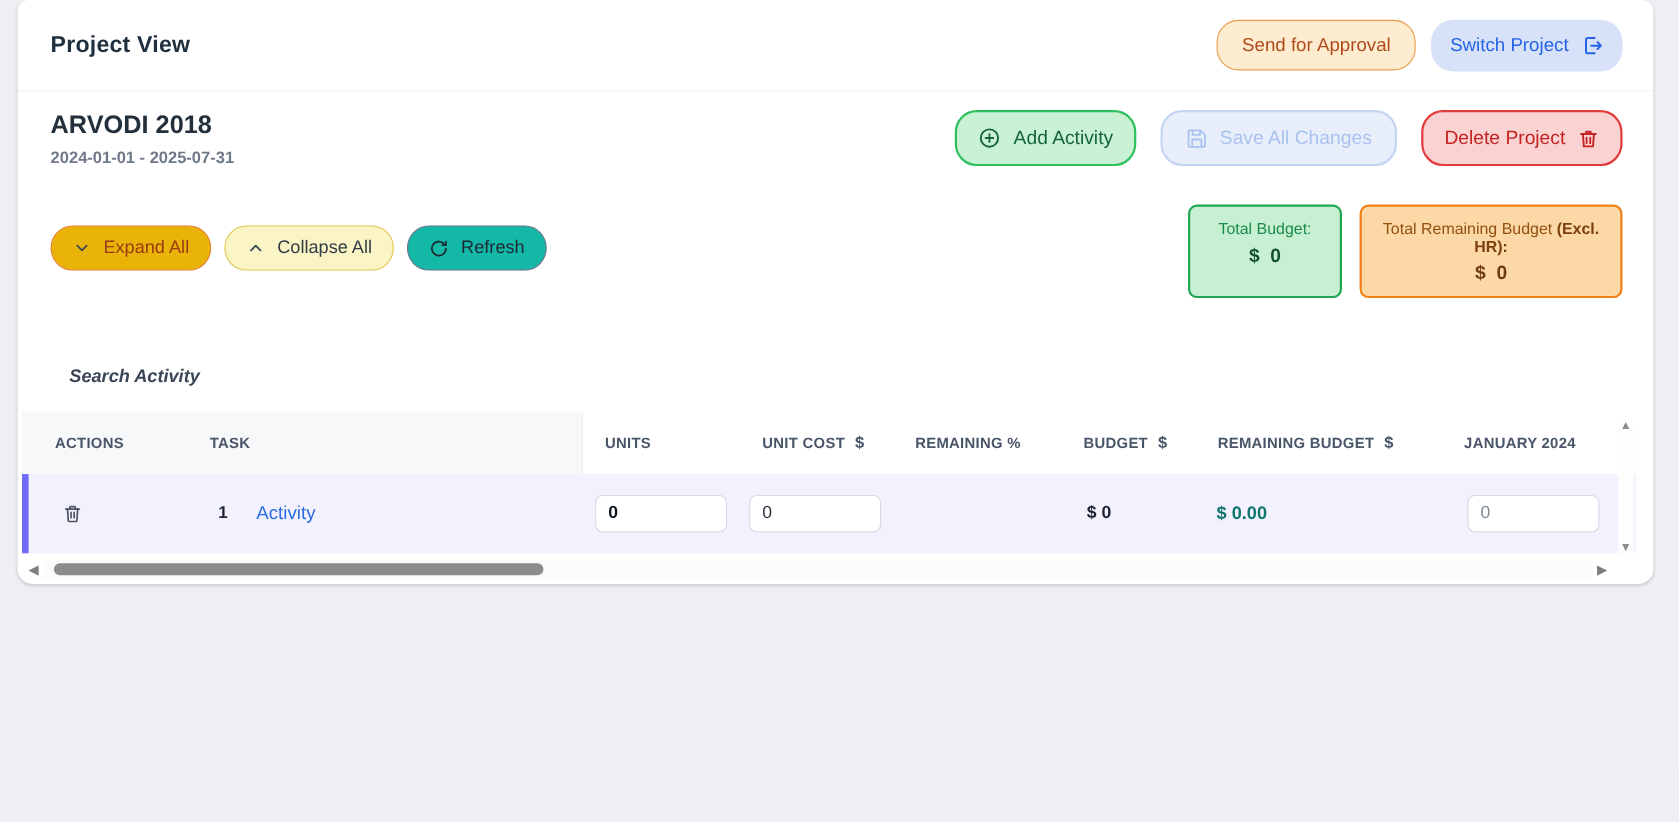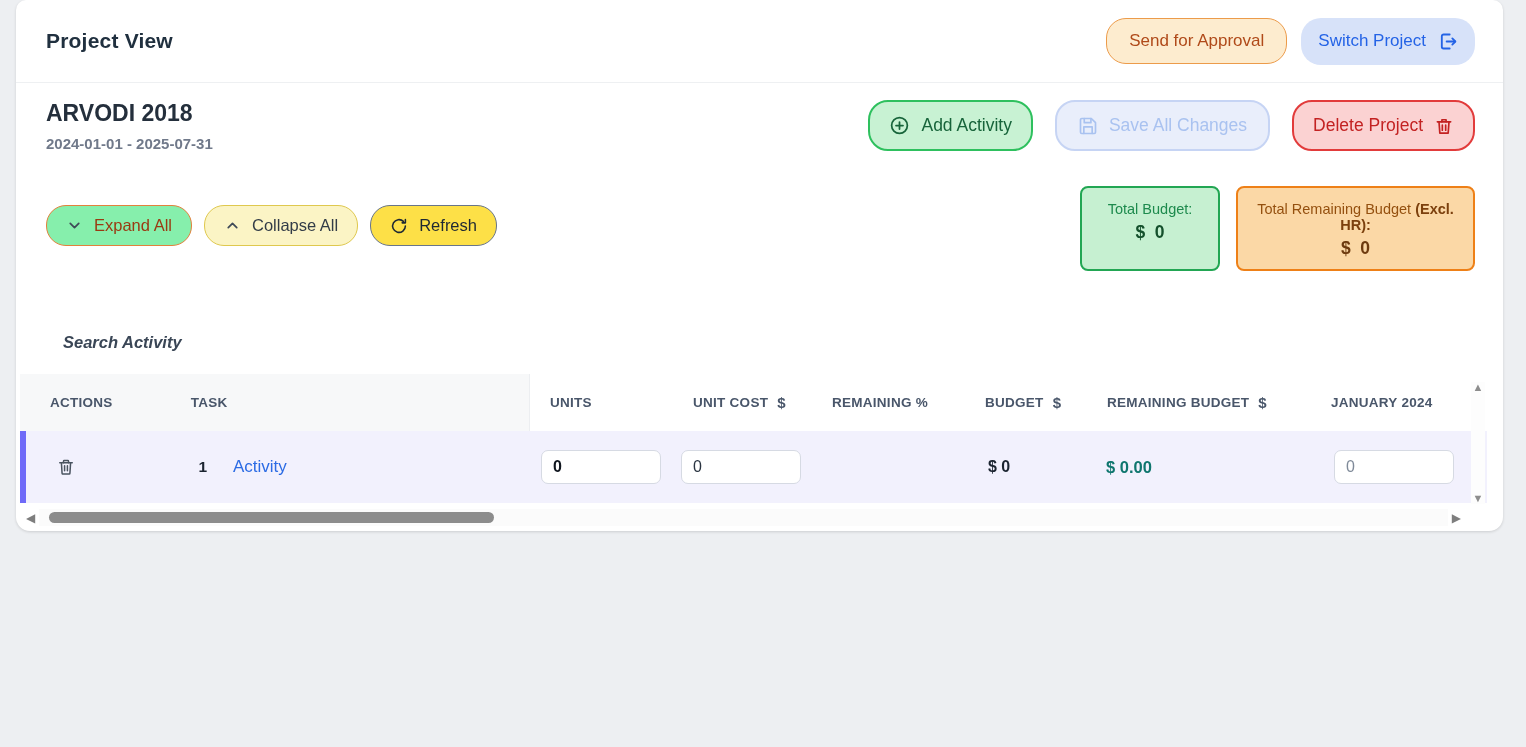--- a/index.html
+++ b/index.html
@@ -39,23 +39,23 @@
   .project-row { display:flex; justify-content:space-between; align-items:flex-start; padding:17px 28px 0 30px; }
   .project-name { font-size:23px; font-weight:700; color:#242f3c; }
   .project-dates { margin-top:8px; font-size:15px; font-weight:600; color:#70798a; }
   .project-btns { display:flex; gap:22px; align-items:flex-start; }
   .btn-add { background:#c8f2d3; border:2px solid #2ec05e; color:#17643a; padding:13px 19px; font-size:17.5px; }
   .btn-save { background:#e9eefb; border:2px solid #c6d4f4; color:#a9c2f0; padding:13px 21px; font-size:17.5px; }
   .btn-delete { background:#fbd2d2; border:2px solid #e23b3b; color:#c32222; padding:13px 19px; font-size:17.5px; }
   
   .toolbar-row { display:flex; justify-content:space-between; align-items:flex-start; padding:34px 28px 0 30px; }
   .tree-btns { display:flex; gap:12px; margin-top:19px; }
-  .btn-expand { background:#86efac; border:1.5px solid #e2813c; color:#9a3a12; padding:10px 19px; font-size:16.5px; }
+  .btn-expand { background:#eab308; border:1.5px solid #e2813c; color:#9a3a12; padding:10px 19px; font-size:16.5px; }
   .btn-collapse { background:#fbf4c5; border:1.5px solid #dfc84e; color:#323c47; padding:10px 19px; font-size:16.5px; }
-  .btn-refresh { background:#fde047; border:1.5px solid #68758a; color:#1e2833; padding:10px 19px; font-size:16.5px; }
+  .btn-refresh { background:#14b8a6; border:1.5px solid #68758a; color:#1e2833; padding:10px 19px; font-size:16.5px; }
   .chev { color:#3f4a57; display:inline-flex; }
   .totals { display:flex; gap:16px; }
   .total-box {
     border-radius:8px; text-align:center; padding:13px 12px 10px;
     min-height:82px;
   }
   .total-box .tb-label { font-size:14.5px; }
   .total-box .tb-value { margin-top:5px; font-size:17.5px; font-weight:700; white-space:pre; }
   .box-green { width:140px; background:#c6f0d1; border:2px solid #22a653; color:#1d8a4d; }
   .box-green .tb-value { color:#14502c; }

